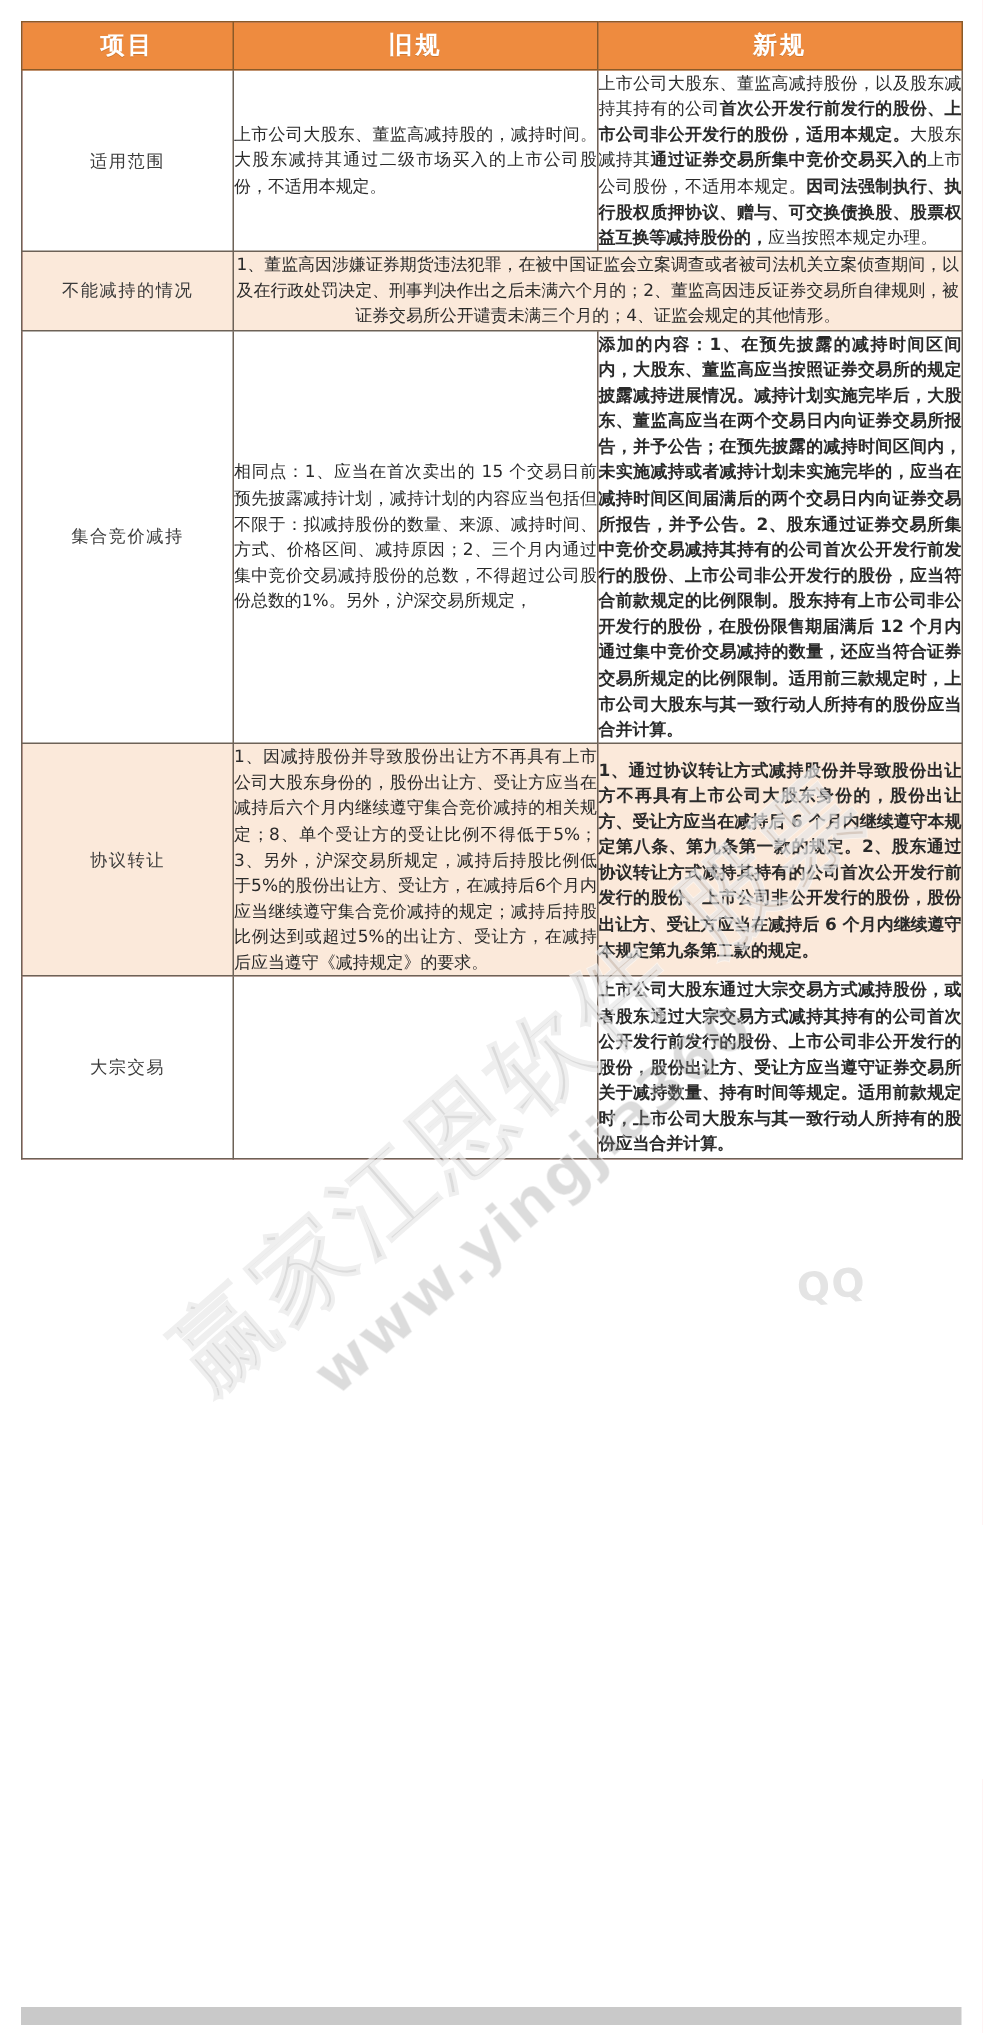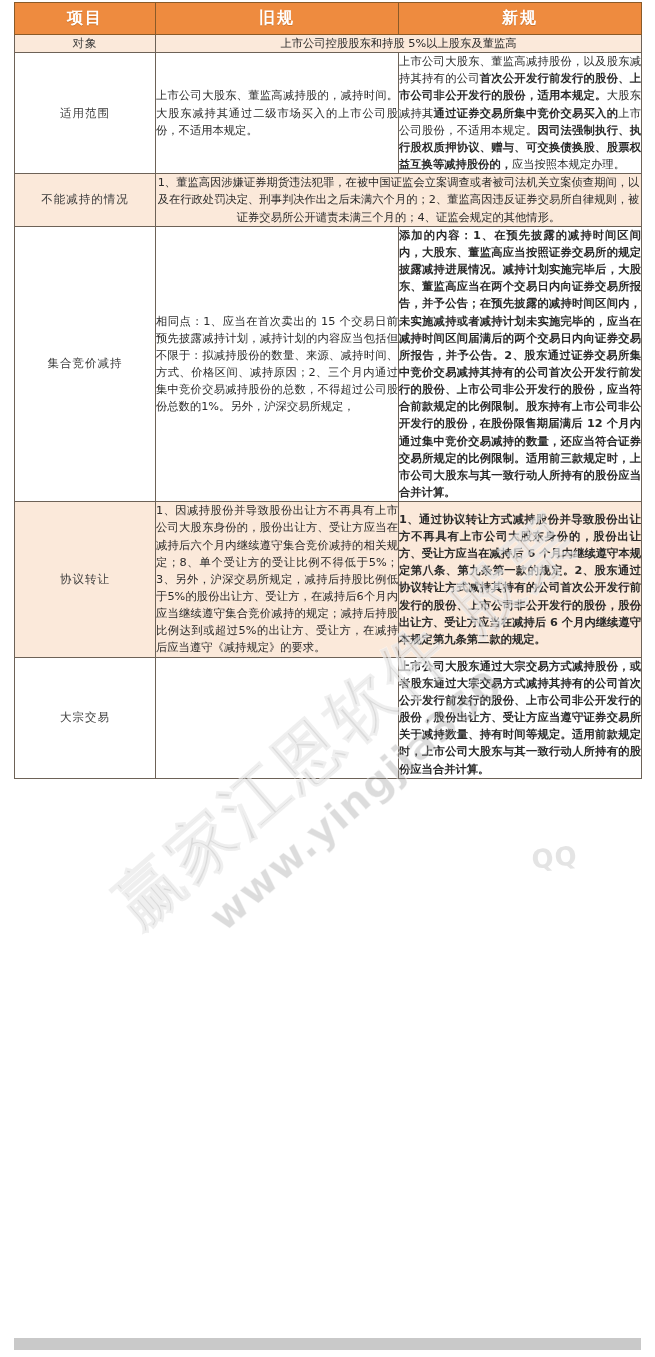--- a/index.html
+++ b/index.html
@@ -19,21 +19,21 @@
     position: relative;
     width: 655px;
     height: 1357px;
     background: #ffffff;
   }
 
   
   .cmp-table {
     position: absolute;
     left: 14px;
-    top: 2px;
+    top: 14px;
     width: 627px;
     border-collapse: collapse;
     table-layout: fixed;
     background: #fca5a5;
   }
   .cmp-table td, .cmp-table th {
     border: 1px solid #6d6257;
     padding: 0;
     vertical-align: middle;
   }
@@ -150,24 +150,20 @@
         <col class="c-new">
     </colgroup>
 
     <tbody>
         <tr class="hdr">
       <th>项目</th>
       <th>旧规</th>
       <th>新规</th>
     </tr>
 
-    <tr class="tint">
-      <td class="item-cell">对象</td>
-      <td class="txt center" colspan="2">上市公司控股股东和持股 5%以上股东及董监高</td>
-    </tr>
 
     <tr class="plain">
       <td class="item-cell">适用范围</td>
       <td class="txt mid">上市公司大股东、董监高减持股的，减持时间。大股东减持其通过二级市场买入的上市公司股份，不适用本规定。</td>
       <td class="txt"><span>上市公司大股东、董监高减持股份，以及股东减持其持有的公司</span><span class="b">首次公开发行前发行的股份、上市公司非公开发行的股份，适用本规定。</span><span>大股东减持其</span><span class="b">通过证券交易所集中竞价交易买入的</span><span>上市公司股份，不适用本规定。</span><span class="b">因司法强制执行、执行股权质押协议、赠与、可交换债换股、股票权益互换等减持股份的，</span><span>应当按照本规定办理。</span></td>
     </tr>
 
     <tr class="tint">
       <td class="item-cell">不能减持的情况</td>
       <td class="txt center" colspan="2">1、董监高因涉嫌证券期货违法犯罪，在被中国证监会立案调查或者被司法机关立案侦查期间，以及在行政处罚决定、刑事判决作出之后未满六个月的；2、董监高因违反证券交易所自律规则，被证券交易所公开谴责未满三个月的；4、证监会规定的其他情形。</td>

